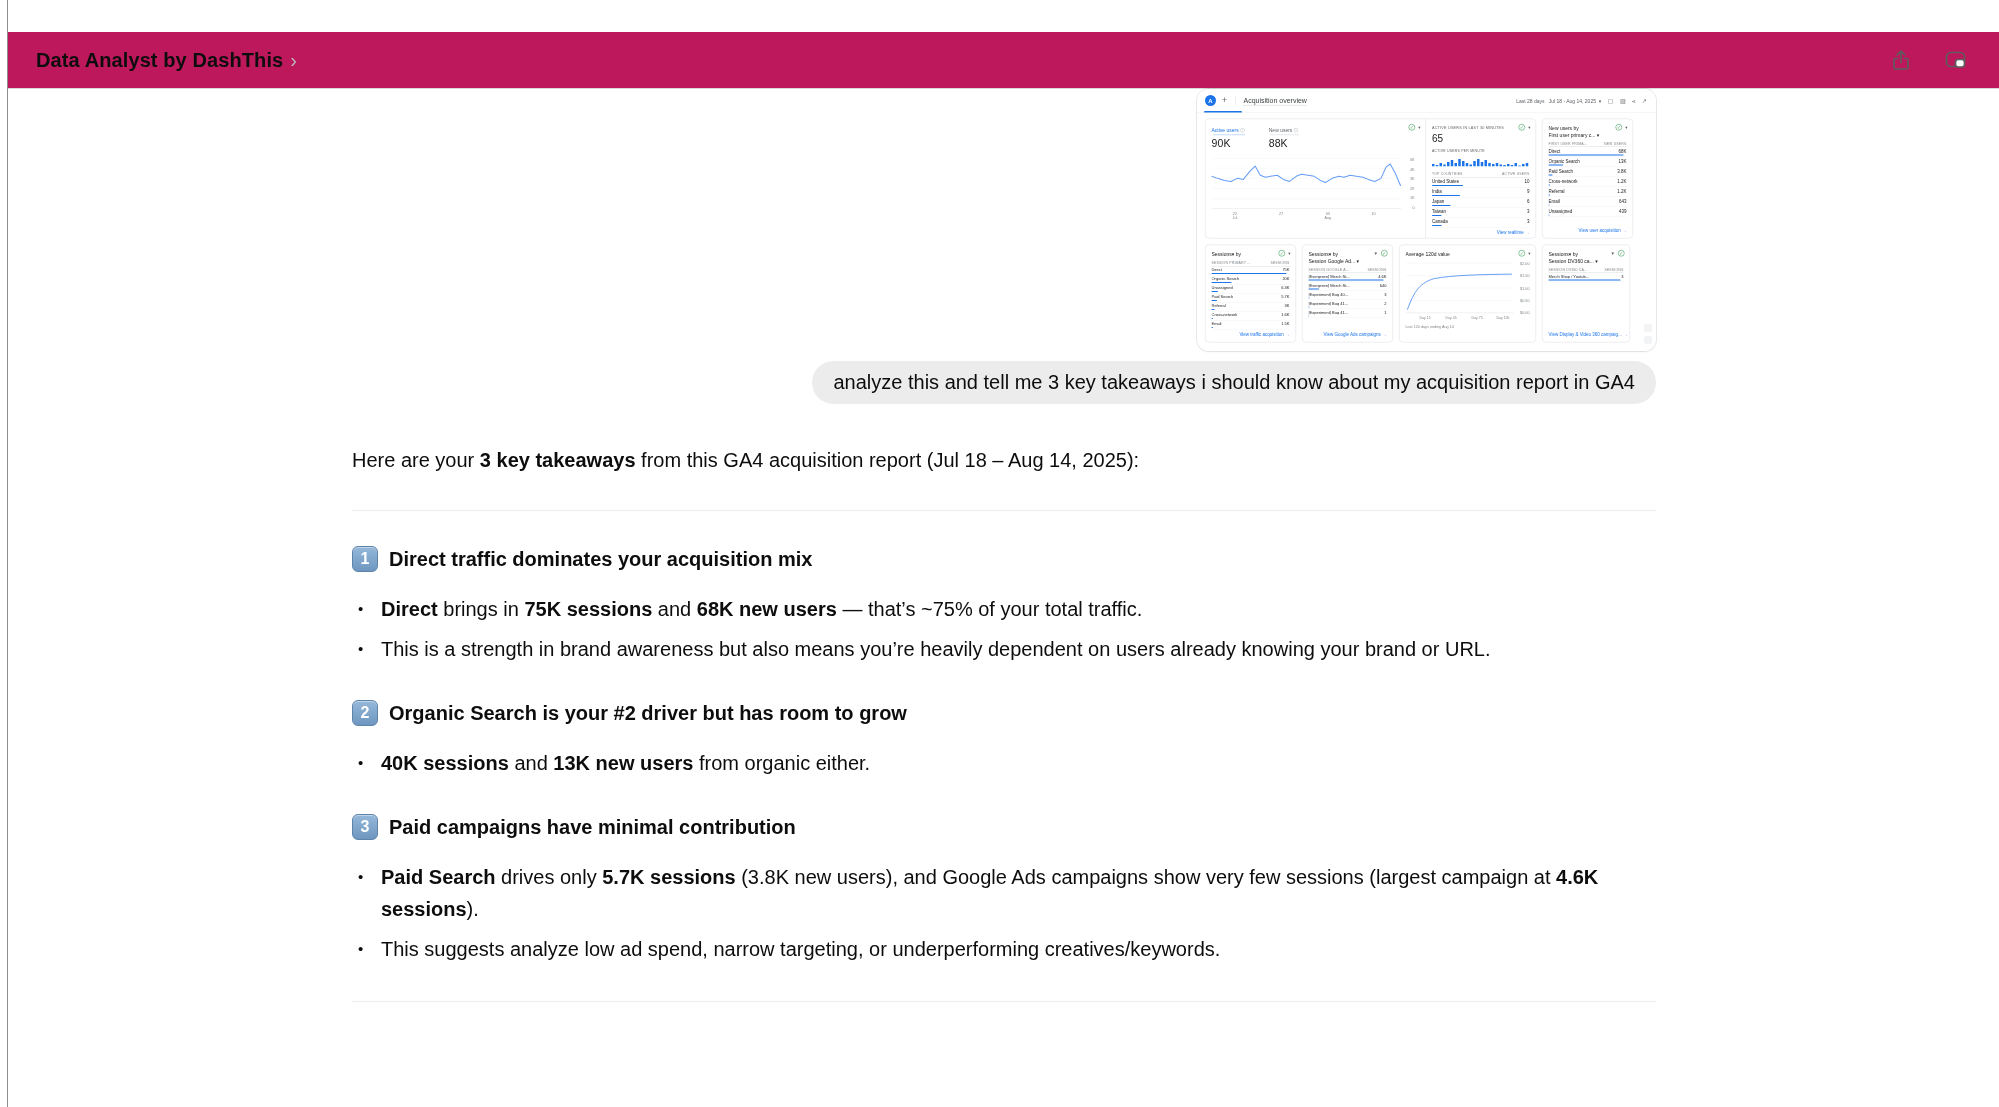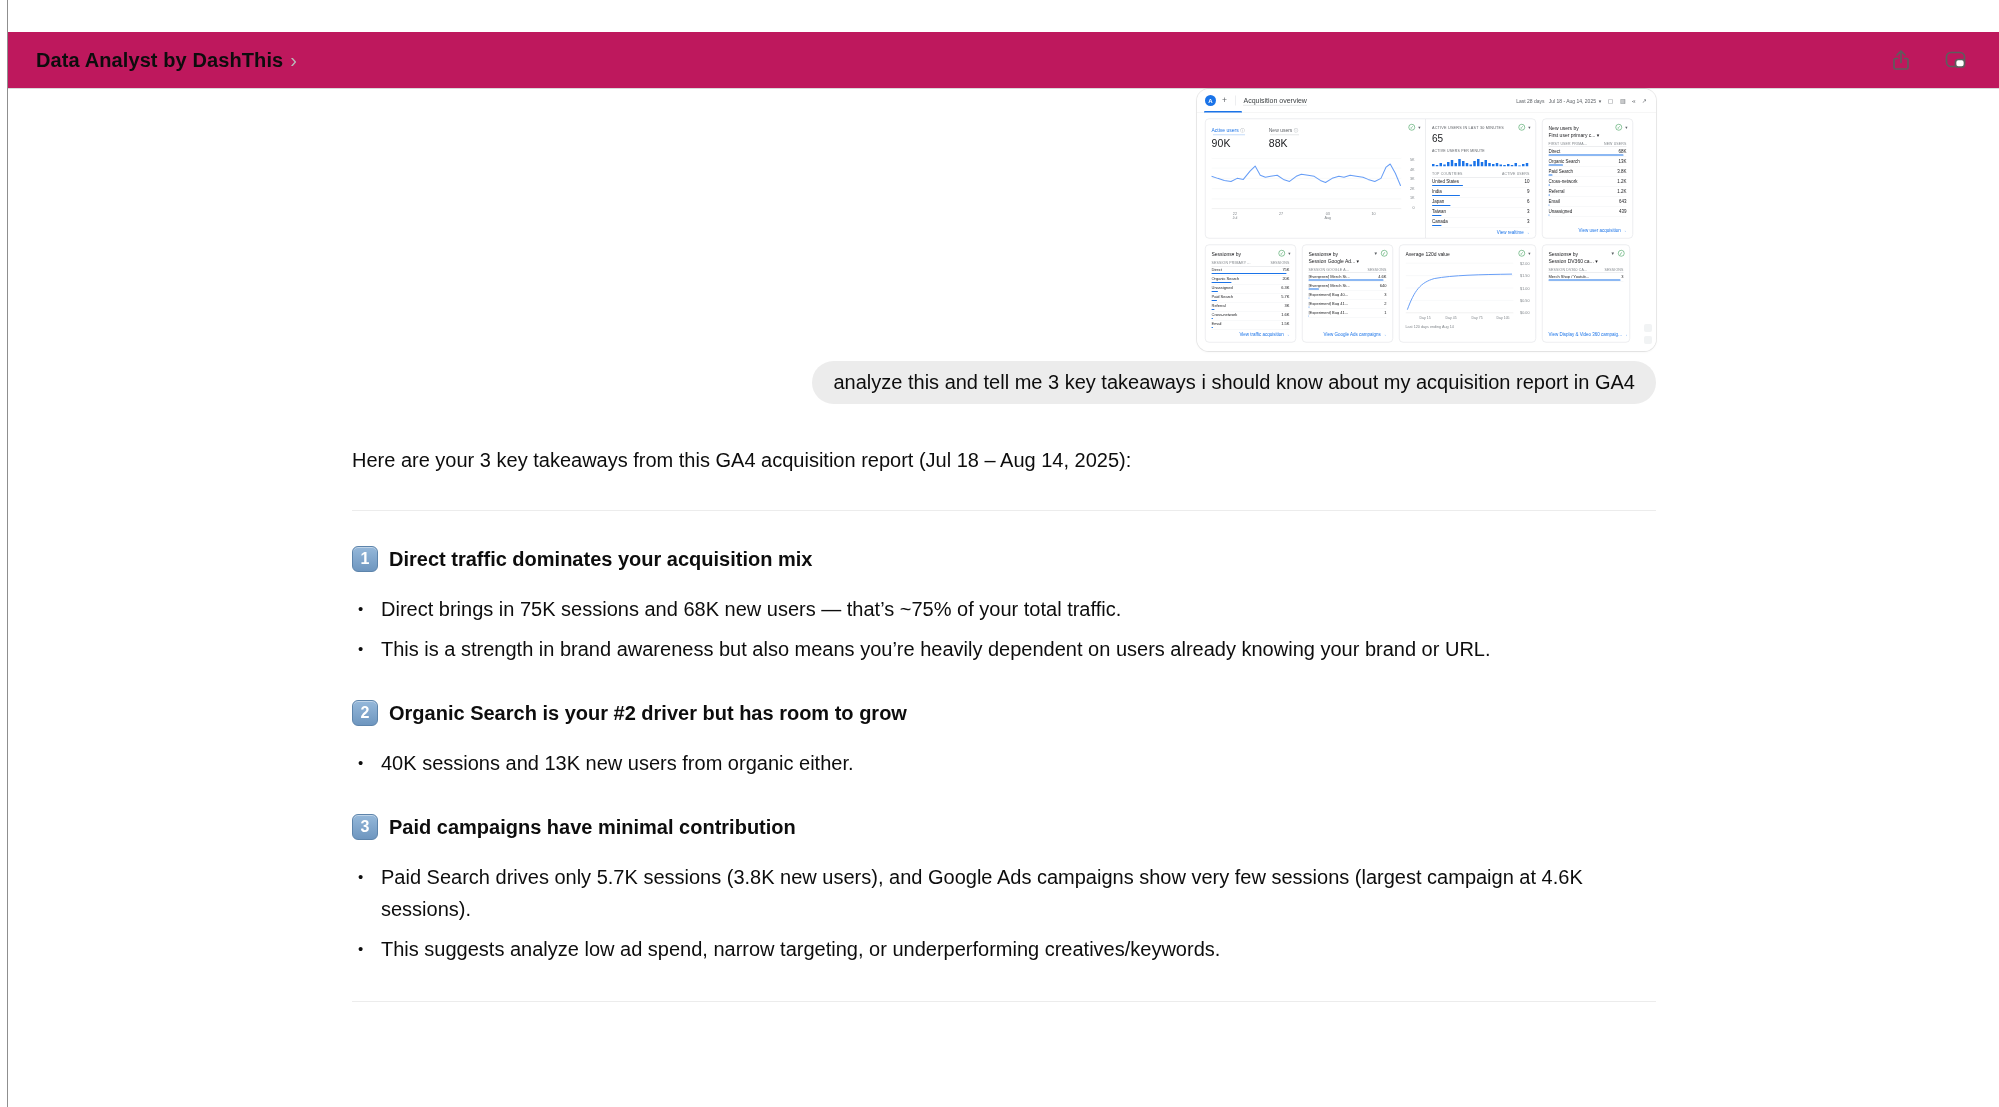--- a/index.html
+++ b/index.html
@@ -21,21 +21,21 @@
   
   .thumb { position:absolute; left:1197px; top:89px; width:459px; height:262px; border-radius:12px;
     overflow:hidden; background:#fff; box-shadow:0 0 0 1px rgba(0,0,0,.08), 0 1px 3px rgba(0,0,0,.05); }
   .thumb-inner { width:918px; height:524px; transform:scale(.5); transform-origin:0 0;
     background:#fff; color:#202124; position:relative; }
 
   .bubble { position:absolute; top:361px; right:343px; background:#ececec; border-radius:22px;
     padding:10px 21px; font-size:20px; line-height:23px; color:#0d0d0d; white-space:nowrap; }
 
   .assistant { position:absolute; left:352px; top:444px; width:1304px; font-size:20px; line-height:32px; }
-  .assistant b { font-weight:400; }
+  .assistant b { font-weight:700; }
   .divider { border:none; height:1px; background:#ececec; margin:34px 0 0 0; }
   .sec-h { display:flex; align-items:center; gap:11px; font-size:20px; font-weight:700; margin-top:32px; }
   .keycap { display:inline-flex; width:26px; height:26px; border-radius:6px; flex:0 0 auto;
     background:linear-gradient(180deg,#95b8da 0%,#6e96bf 100%); border:1px solid #5d84ab;
     color:#fff; font-size:16px; font-weight:700; align-items:center; justify-content:center;
     box-shadow:inset 0 1px 0 rgba(255,255,255,.4); }
   .blist { list-style:none; margin-top:18px; }
   .blist li { position:relative; padding-left:29px; margin-top:8px; }
   .blist li:first-child { margin-top:16px; }
   .blist li::before { content:"•"; position:absolute; left:6px; top:0; font-size:15px; color:#0d0d0d; }

